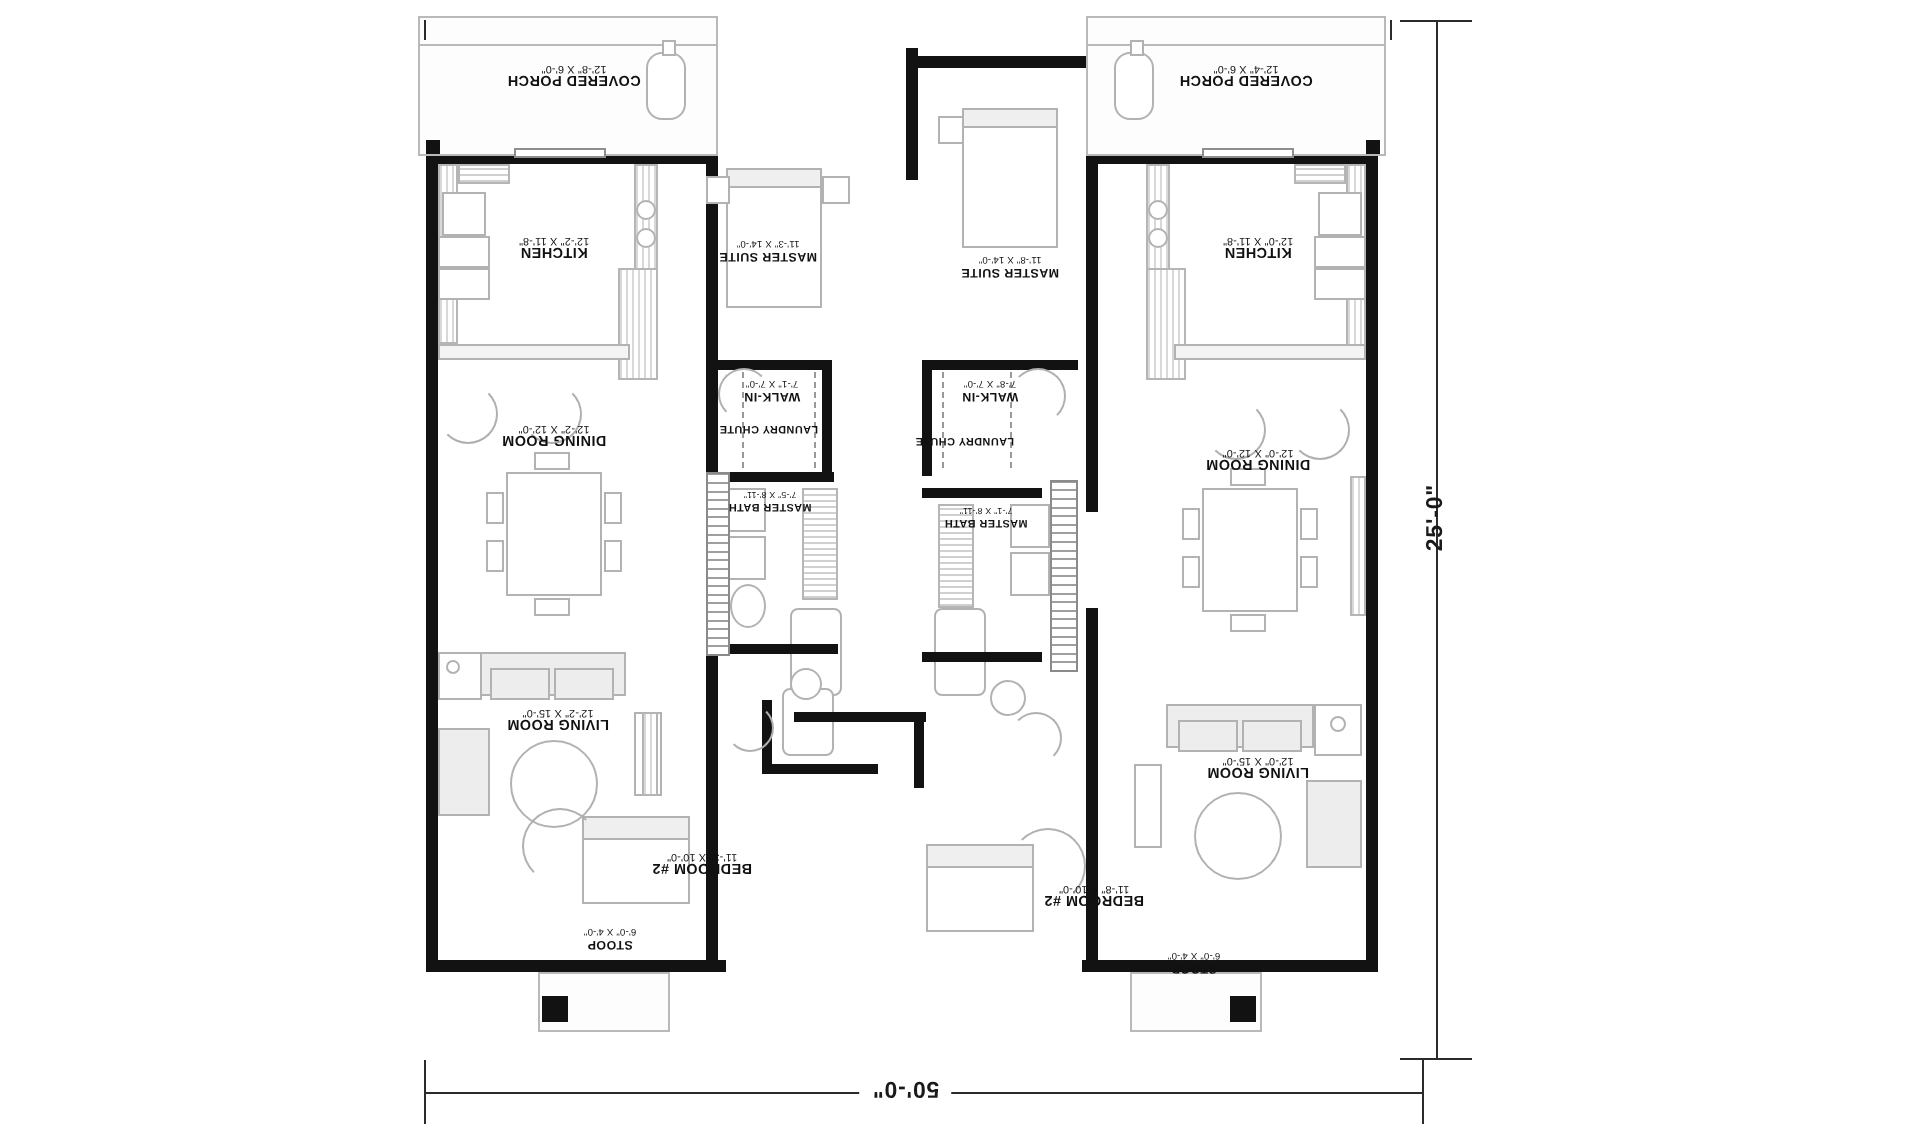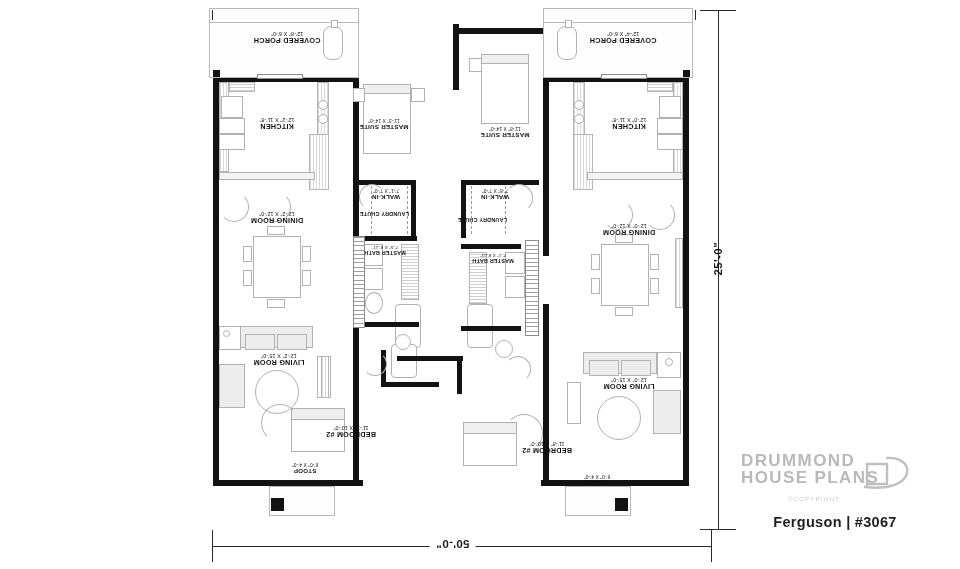--- a/index.html
+++ b/index.html
@@ -409,26 +409,14 @@
   <div class="dim-text vert" style="left:712px;top:242px;">25'-0"</div>
 
   <div class="dim-line-h" style="left:212px;top:546px;width:500px;"></div>
   <div class="dim-tick" style="left:212px;top:530px;width:1px;height:32px;"></div>
   <div class="dim-tick" style="left:711px;top:530px;width:1px;height:32px;"></div>
   <div class="dim-text horz" style="left:430px;top:538px;background:#fff;padding:0 6px;">50'-0"</div>
 
   <div class="dim-tick" style="left:212px;top:10px;width:1px;height:10px;"></div>
   <div class="dim-tick" style="left:695px;top:10px;width:1px;height:10px;"></div>
 
-  <div id="logo">
-    <div class="logo-head">
-      <div class="logo-line">DRUMMOND</div>
-      <div class="logo-line">HOUSE PLANS</div>
-      <svg class="logo-mark" viewBox="0 0 52 40">
-        <path d="M6 32 L6 10 L26 10 L26 30 L6 30" fill="none" stroke="#c0c0c0" stroke-width="2.4"></path>
-        <path d="M4 33 C26 36, 44 30, 46 19 C48 8, 36 3, 26 4" fill="none" stroke="#c0c0c0" stroke-width="2.4" stroke-linecap="round"></path>
-      </svg>
-    </div>
-    <div class="logo-copy">©COPYRIGHT</div>
-    <div id="logo-title">Ferguson | #3067</div>
-  </div>
 
 </div>
 
 </body></html>

